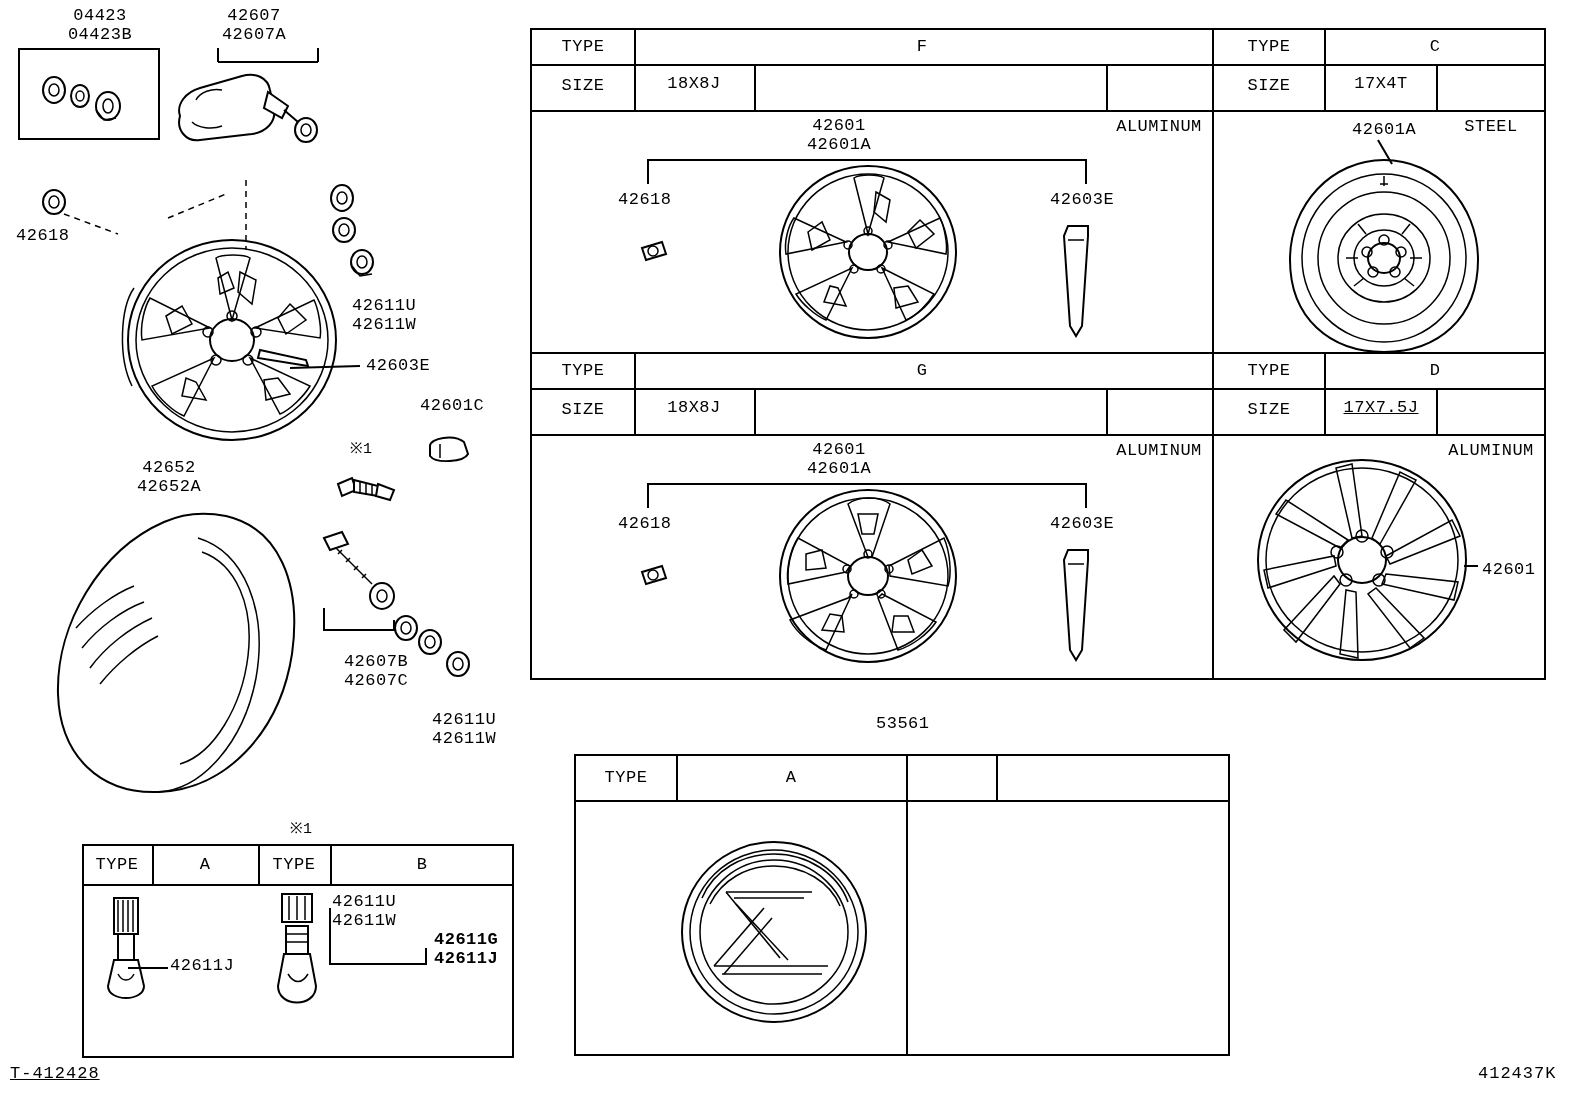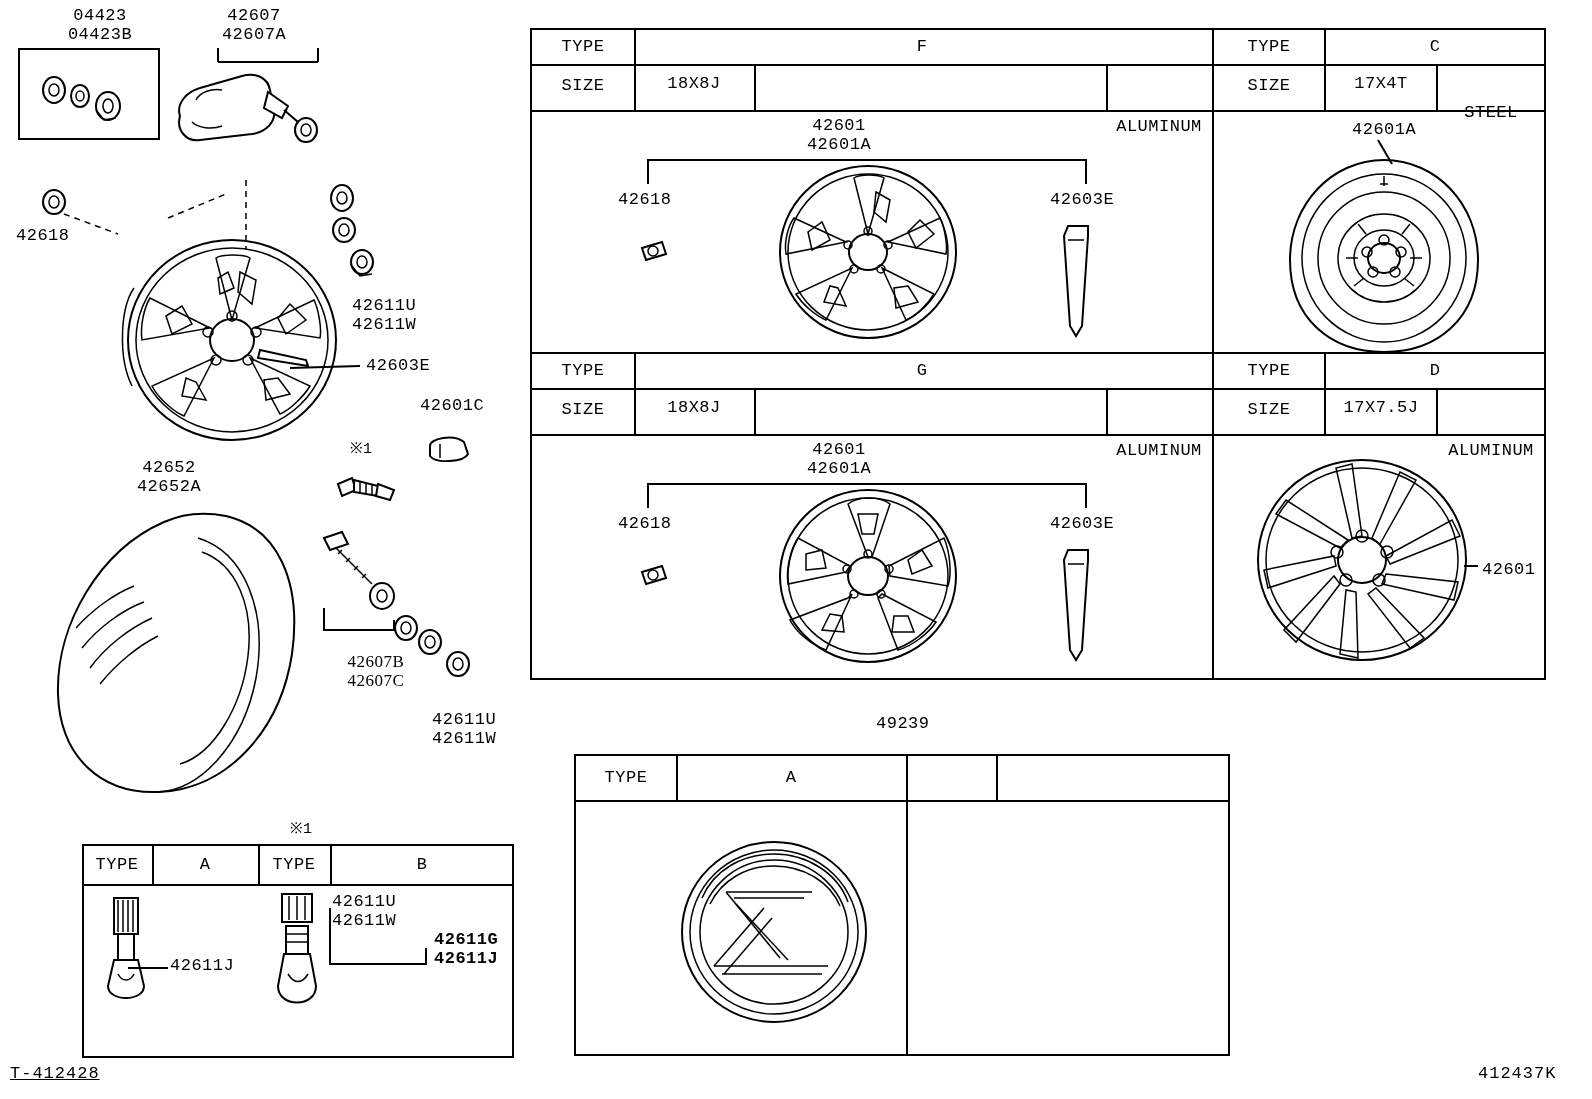--- a/index.html
+++ b/index.html
@@ -149,21 +149,21 @@
     <ellipse class="fw" cx="66" cy="72" rx="12" ry="13"></ellipse>
     <ellipse class="fno1" cx="66" cy="72" rx="5" ry="6"></ellipse>
     <ellipse class="fw" cx="90" cy="104" rx="11" ry="12"></ellipse>
     <ellipse class="fno1" cx="90" cy="104" rx="5" ry="6"></ellipse>
     <ellipse class="fw" cx="114" cy="118" rx="11" ry="12"></ellipse>
     <ellipse class="fno1" cx="114" cy="118" rx="5" ry="6"></ellipse>
     <ellipse class="fw" cx="142" cy="140" rx="11" ry="12"></ellipse>
     <ellipse class="fno1" cx="142" cy="140" rx="5" ry="6"></ellipse>
     <path class="fno" d="M8 84 L8 106 L78 106 L78 96"></path>
   </svg>
-  <div class="lbl c" style="left:306px;top:652px;width:140px;font-family:Liberation Serif, serif;">42607B
+  <div class="lbl c" style="left:306px;top:652px;width:140px;">42607B
 42607C</div>
   <div class="lbl" style="left:432px;top:710px;">42611U
 42611W</div>
 
   <div class="lbl tiny" style="left:290px;top:820px;">※1</div>
   <div class="tbl" style="left:82px;top:844px;width:432px;height:214px;"></div>
 
   <div class="line hl" style="left:82px;top:884px;width:432px;"></div>
   <div class="line vl" style="left:152px;top:844px;height:40px;"></div>
   <div class="line vl" style="left:258px;top:844px;height:40px;"></div>
@@ -229,32 +229,32 @@
   <div class="cellTxt" style="left:534px;top:37px;width:98px;">TYPE</div>
   <div class="cellTxt" style="left:636px;top:37px;width:572px;">F</div>
   <div class="cellTxt" style="left:534px;top:76px;width:98px;">SIZE</div>
   <div class="cellTxt" style="left:636px;top:74px;width:116px;">18X8J</div>
   <div class="cellTxt" style="left:1108px;top:117px;width:102px;">ALUMINUM</div>
 
   <div class="cellTxt" style="left:1216px;top:37px;width:106px;">TYPE</div>
   <div class="cellTxt" style="left:1326px;top:37px;width:218px;">C</div>
   <div class="cellTxt" style="left:1216px;top:76px;width:106px;">SIZE</div>
   <div class="cellTxt" style="left:1326px;top:74px;width:110px;">17X4T</div>
-  <div class="cellTxt" style="left:1438px;top:103px;width:106px;">STEEL</div>
+  <div class="cellTxt" style="left:1438px;top:117px;width:106px;">STEEL</div>
 
   <div class="cellTxt" style="left:534px;top:361px;width:98px;">TYPE</div>
   <div class="cellTxt" style="left:636px;top:361px;width:572px;">G</div>
   <div class="cellTxt" style="left:534px;top:400px;width:98px;">SIZE</div>
   <div class="cellTxt" style="left:636px;top:398px;width:116px;">18X8J</div>
   <div class="cellTxt" style="left:1108px;top:441px;width:102px;">ALUMINUM</div>
 
   <div class="cellTxt" style="left:1216px;top:361px;width:106px;">TYPE</div>
   <div class="cellTxt" style="left:1326px;top:361px;width:218px;">D</div>
   <div class="cellTxt" style="left:1216px;top:400px;width:106px;">SIZE</div>
-  <div class="cellTxt" style="left:1326px;top:398px;width:110px;">17X7.5J</div>
+  <div class="cellTxt" style="left:1326px;top:398px;width:110px;text-decoration:underline;">17X7.5J</div>
   <div class="cellTxt" style="left:1438px;top:441px;width:106px;">ALUMINUM</div>
 
   <div class="lbl c" style="left:774px;top:116px;width:130px;">42601
 42601A</div>
   <svg style="left:648px;top:156px;width:440px;height:30px;">
     <path class="fno" d="M0 28 L0 4 L438 4 L438 28"></path>
   </svg>
   <div class="lbl" style="left:618px;top:190px;">42618</div>
   <svg style="left:636px;top:230px;width:46px;height:40px;">
     <path class="fw" d="M6 18 L26 12 L30 24 L10 30 Z"></path>
@@ -385,21 +385,21 @@
       <path d="M146 122 L218 130 L214 148 L142 132 Z"></path>
       <path d="M136 136 L184 186 L170 196 L128 142 Z"></path>
       <path d="M116 140 L118 206 L100 202 L106 138 Z"></path>
       <path d="M100 132 L56 190 L44 178 L94 124 Z"></path>
       <path d="M96 114 L28 136 L24 118 L94 104 Z"></path>
       <path d="M100 96 L36 62 L46 48 L108 88 Z"></path>
     </g>
     <path class="fno" d="M224 114 L238 114"></path>
   </svg>
 
-  <div class="lbl" style="left:876px;top:714px;">49239</div>
+  <div class="lbl" style="left:876px;top:714px;">53561</div>
   <div class="tbl" style="left:574px;top:754px;width:656px;height:302px;"></div>
   <div class="line hl" style="left:574px;top:800px;width:656px;"></div>
   <div class="line vl" style="left:676px;top:754px;height:46px;"></div>
   <div class="line vl" style="left:906px;top:754px;height:302px;"></div>
   <div class="line vl" style="left:996px;top:754px;height:46px;"></div>
   <div class="cellTxt" style="left:578px;top:768px;width:96px;">TYPE</div>
   <div class="cellTxt" style="left:678px;top:768px;width:226px;">A</div>
 
   <svg style="left:652px;top:826px;width:250px;height:220px;">
     <ellipse class="fno" cx="122" cy="106" rx="92" ry="90"></ellipse>

